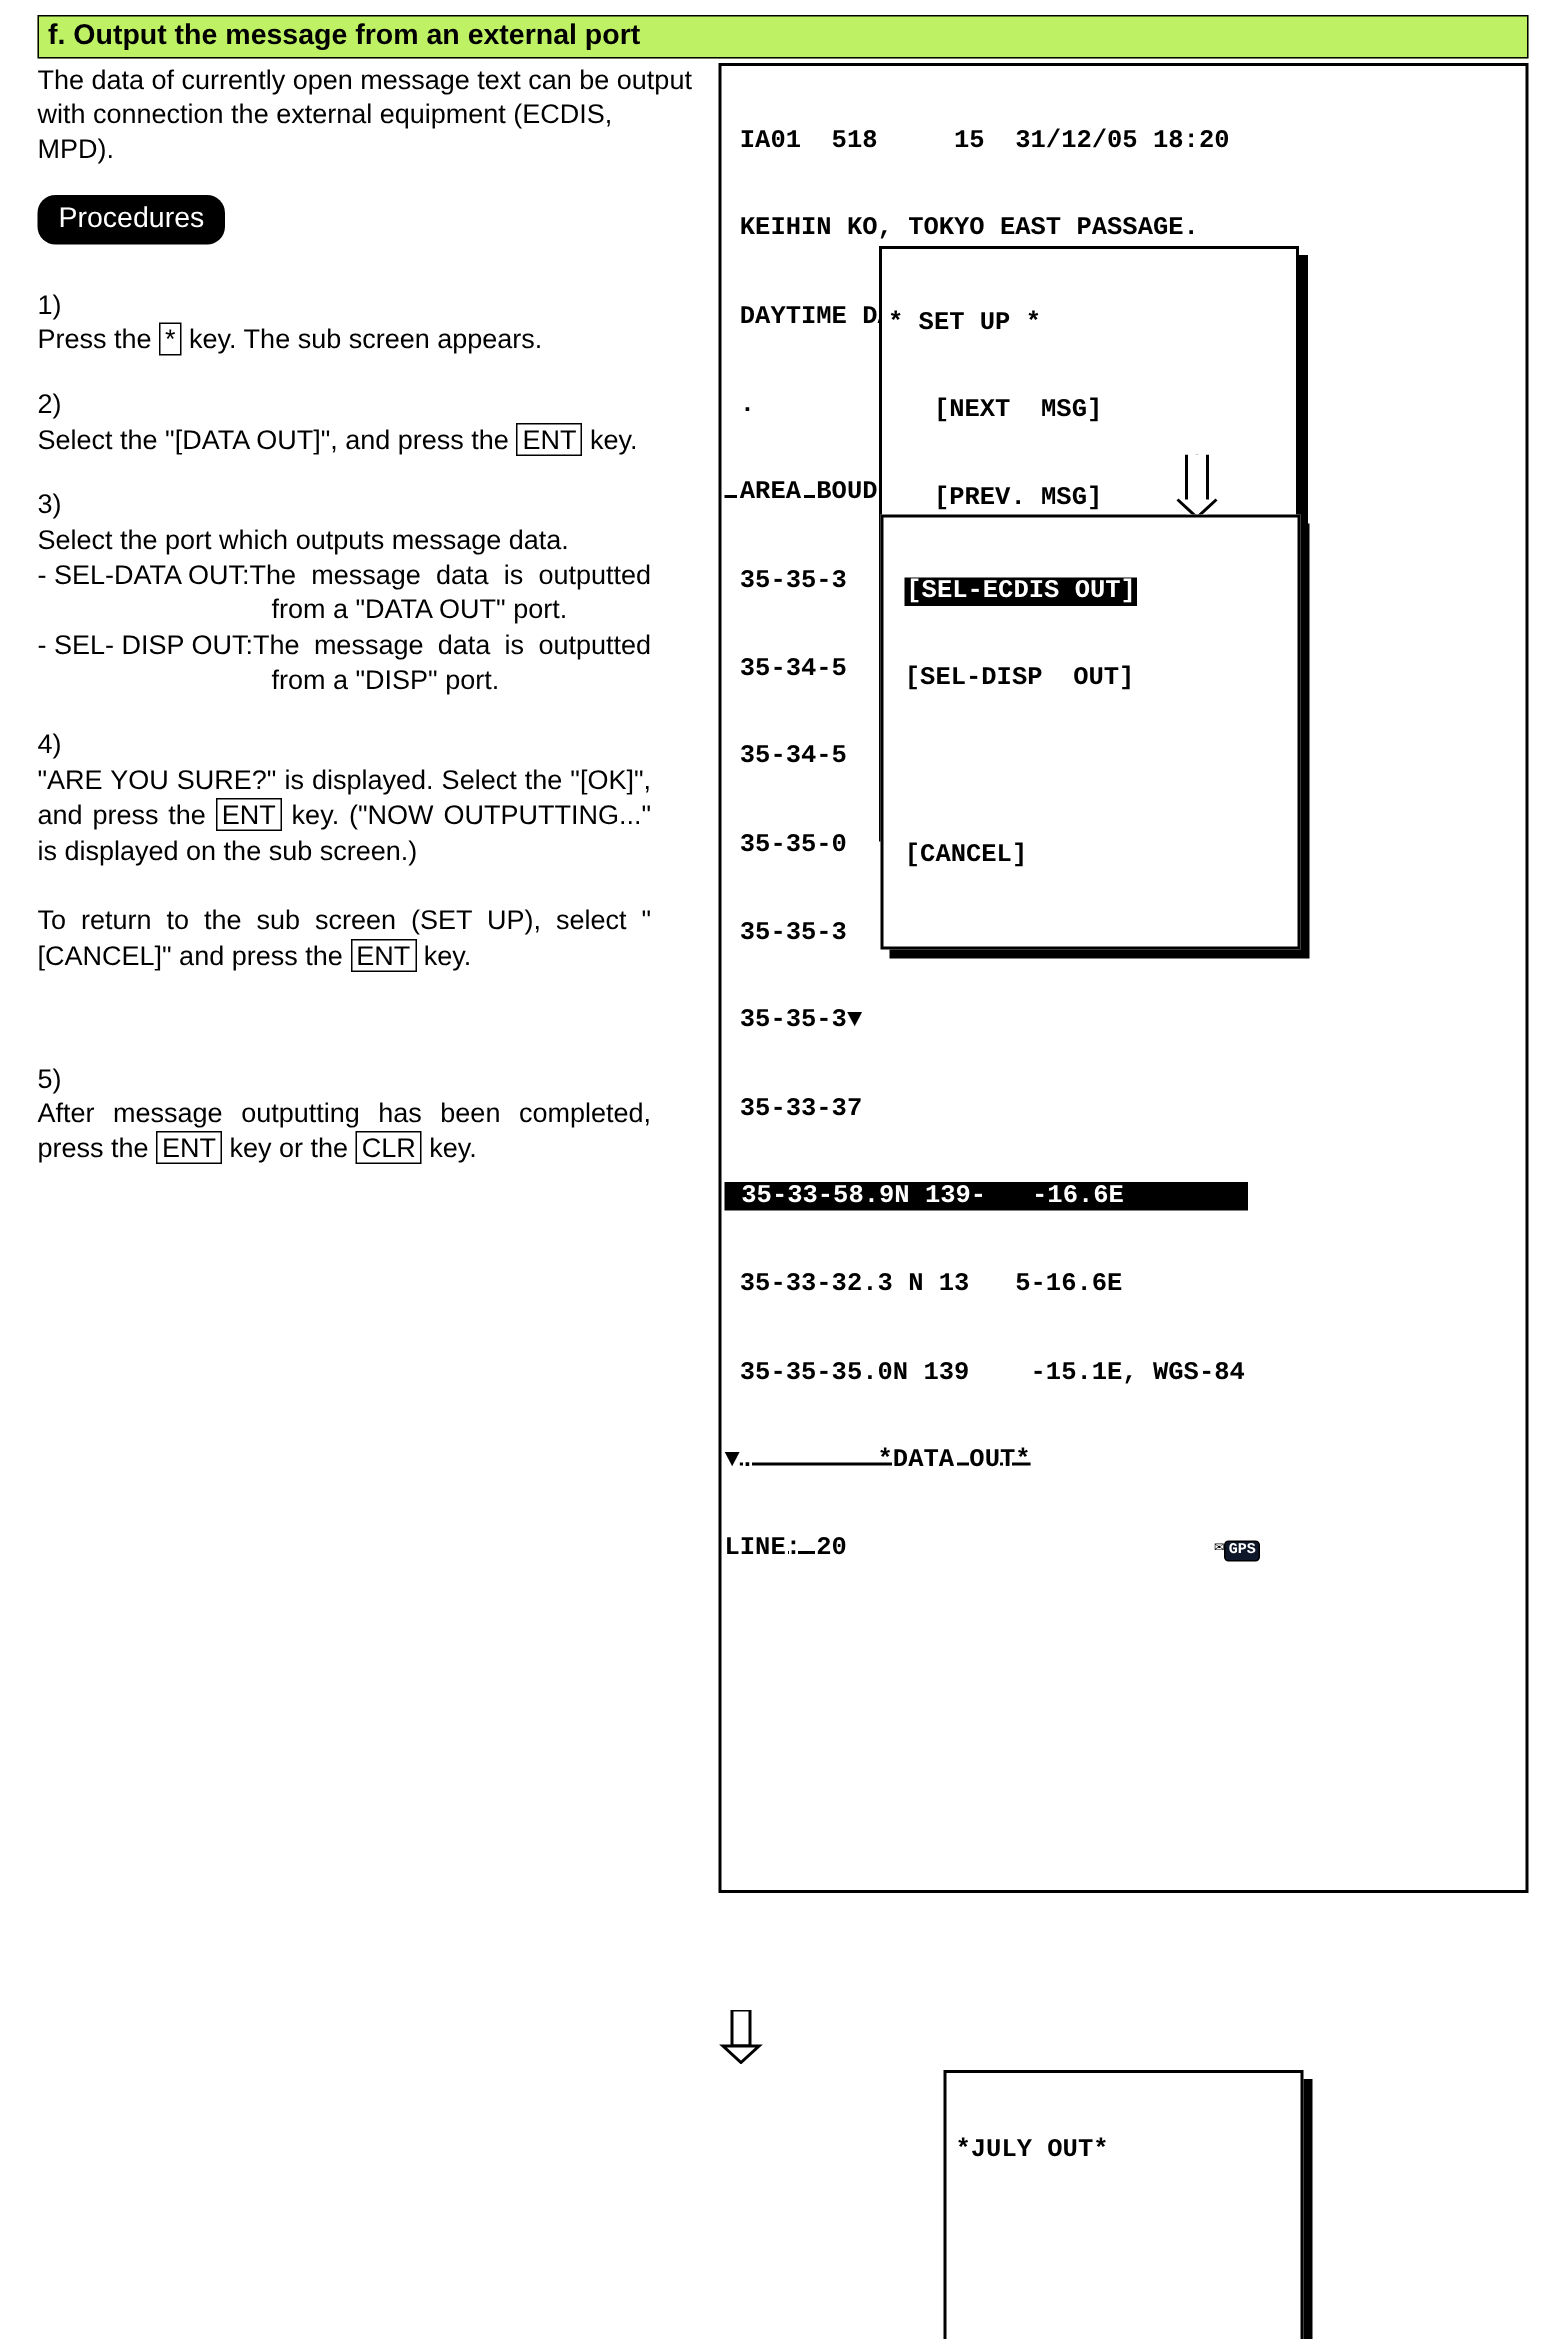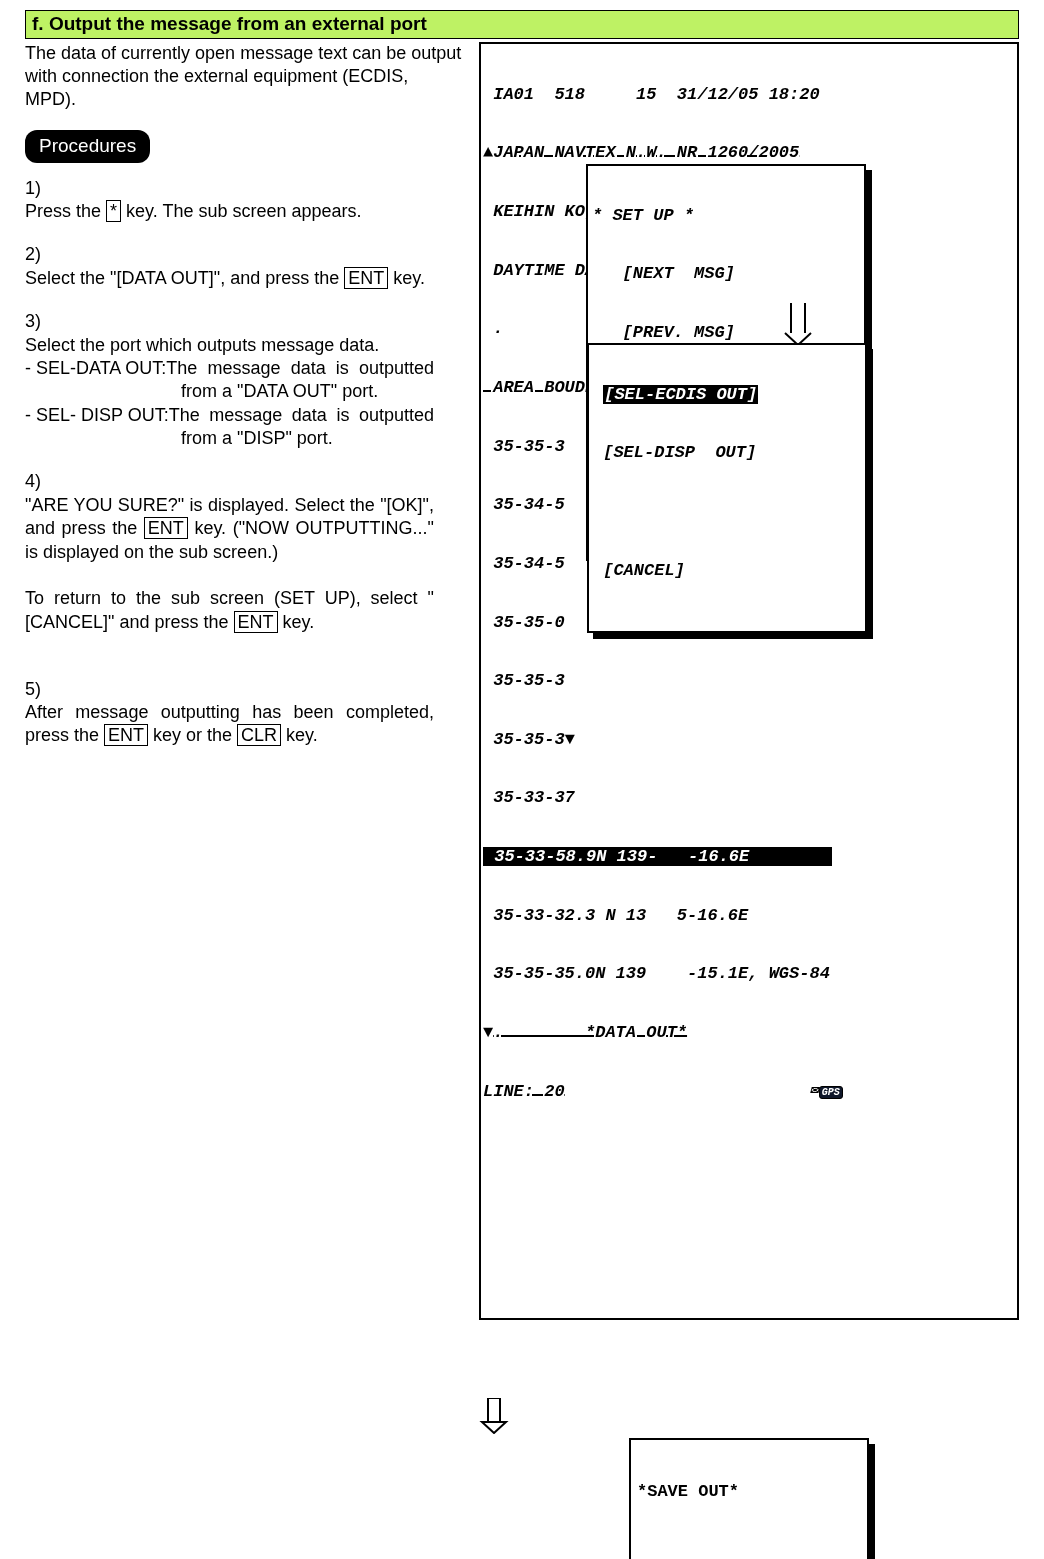--- a/index.html
+++ b/index.html
@@ -25,33 +25,32 @@
     .procedures-label {
       display: inline-block;
       background: #000;
       color: #fff;
       font-weight: normal;
       padding: 4px 14px;
       border-radius: 12px;
       margin: 18px 0 14px 0;
       font-size: 19px;
     }
-    .step { margin-bottom: 20px; text-align: justify; }
+    .step { margin-bottom: 20px; text-align: justify; margin-top: 15px; }
     .step-num { display: inline-block; width: 26px; vertical-align: top; }
     .step-body { display: inline-block; width: calc(100% - 30px); vertical-align: top; }
     .kkey { border: 1.3px solid #000; padding: 0 3px; }
     
     .mono { font-family: "Courier New", Courier, monospace; font-weight: bold; font-size: 17px; line-height: 1.15; white-space: pre; }
     .main-screen {
       border: 2.5px solid #000;
       width: 540px;
       padding: 2px 0 2px 2px;
       position: relative;
       margin-bottom: 8px;
-      font-style: italic;
     }
     .line-underline { text-decoration: underline; text-decoration-thickness: 2px; text-underline-offset: -2px;}
     .hi { background: #000; color: #fff; padding: 0 1px; margin-top: 28px;}
     .popup {
       border: 2.5px solid #000;
       background: #fff;
       box-shadow: 6px 6px 0 #000;
       position: absolute;
       padding: 1px 14px 1px 4px;
     }
@@ -133,21 +132,20 @@
       <span class="step-body" style="text-align:justify;">
         <span>After message outputting has been completed, press the </span><span class="kkey">ENT</span><span> key or the </span><span class="kkey">CLR</span><span> key.</span>
       </span>
     </div>
   </div>
 
   <div class="right-col">
 
     <div class="main-screen mono">
       <div> IA01  518     15  31/12/05 18:20</div>
-      <div><span>▲</span><span class="line-underline">JAPAN NAVTEX N.W. NR 1260/2005</span></div>
       <div> KEIHIN KO, TOKYO EAST PASSAGE.</div>
       <div> DAYTIME DAILY UNTIL 08 JULY 2006</div>
       <div> .</div>
       <div class="line-underline"> AREA BOUDED BY</div>
       <div> 35-35-3</div>
       <div> 35-34-5</div>
       <div> 35-34-5</div>
       <div> 35-35-0</div>
       <div> 35-35-3</div>
       <div><span> 35-35-3</span><span>▼</span></div>
@@ -193,21 +191,21 @@
     <div class="center-wrap">
       <span class="arrow-down">
         <svg width="30" height="36">
             <rect x="9" y="0" width="12" height="24" fill="#fff" stroke="#000" stroke-width="2"></rect>
             <polygon points="3,24 27,24 15,35" fill="#fff" stroke="#000" stroke-width="2"></polygon>
           </svg>
       </span>
     </div>
 
     <div class="small-popup mono">
-      <div>*SAVE OUT*</div>
+      <div>*JULY OUT*</div>
       <div> </div>
       
       
       
     </div>
 
   </div>
 </div>
 
 </body></html>

